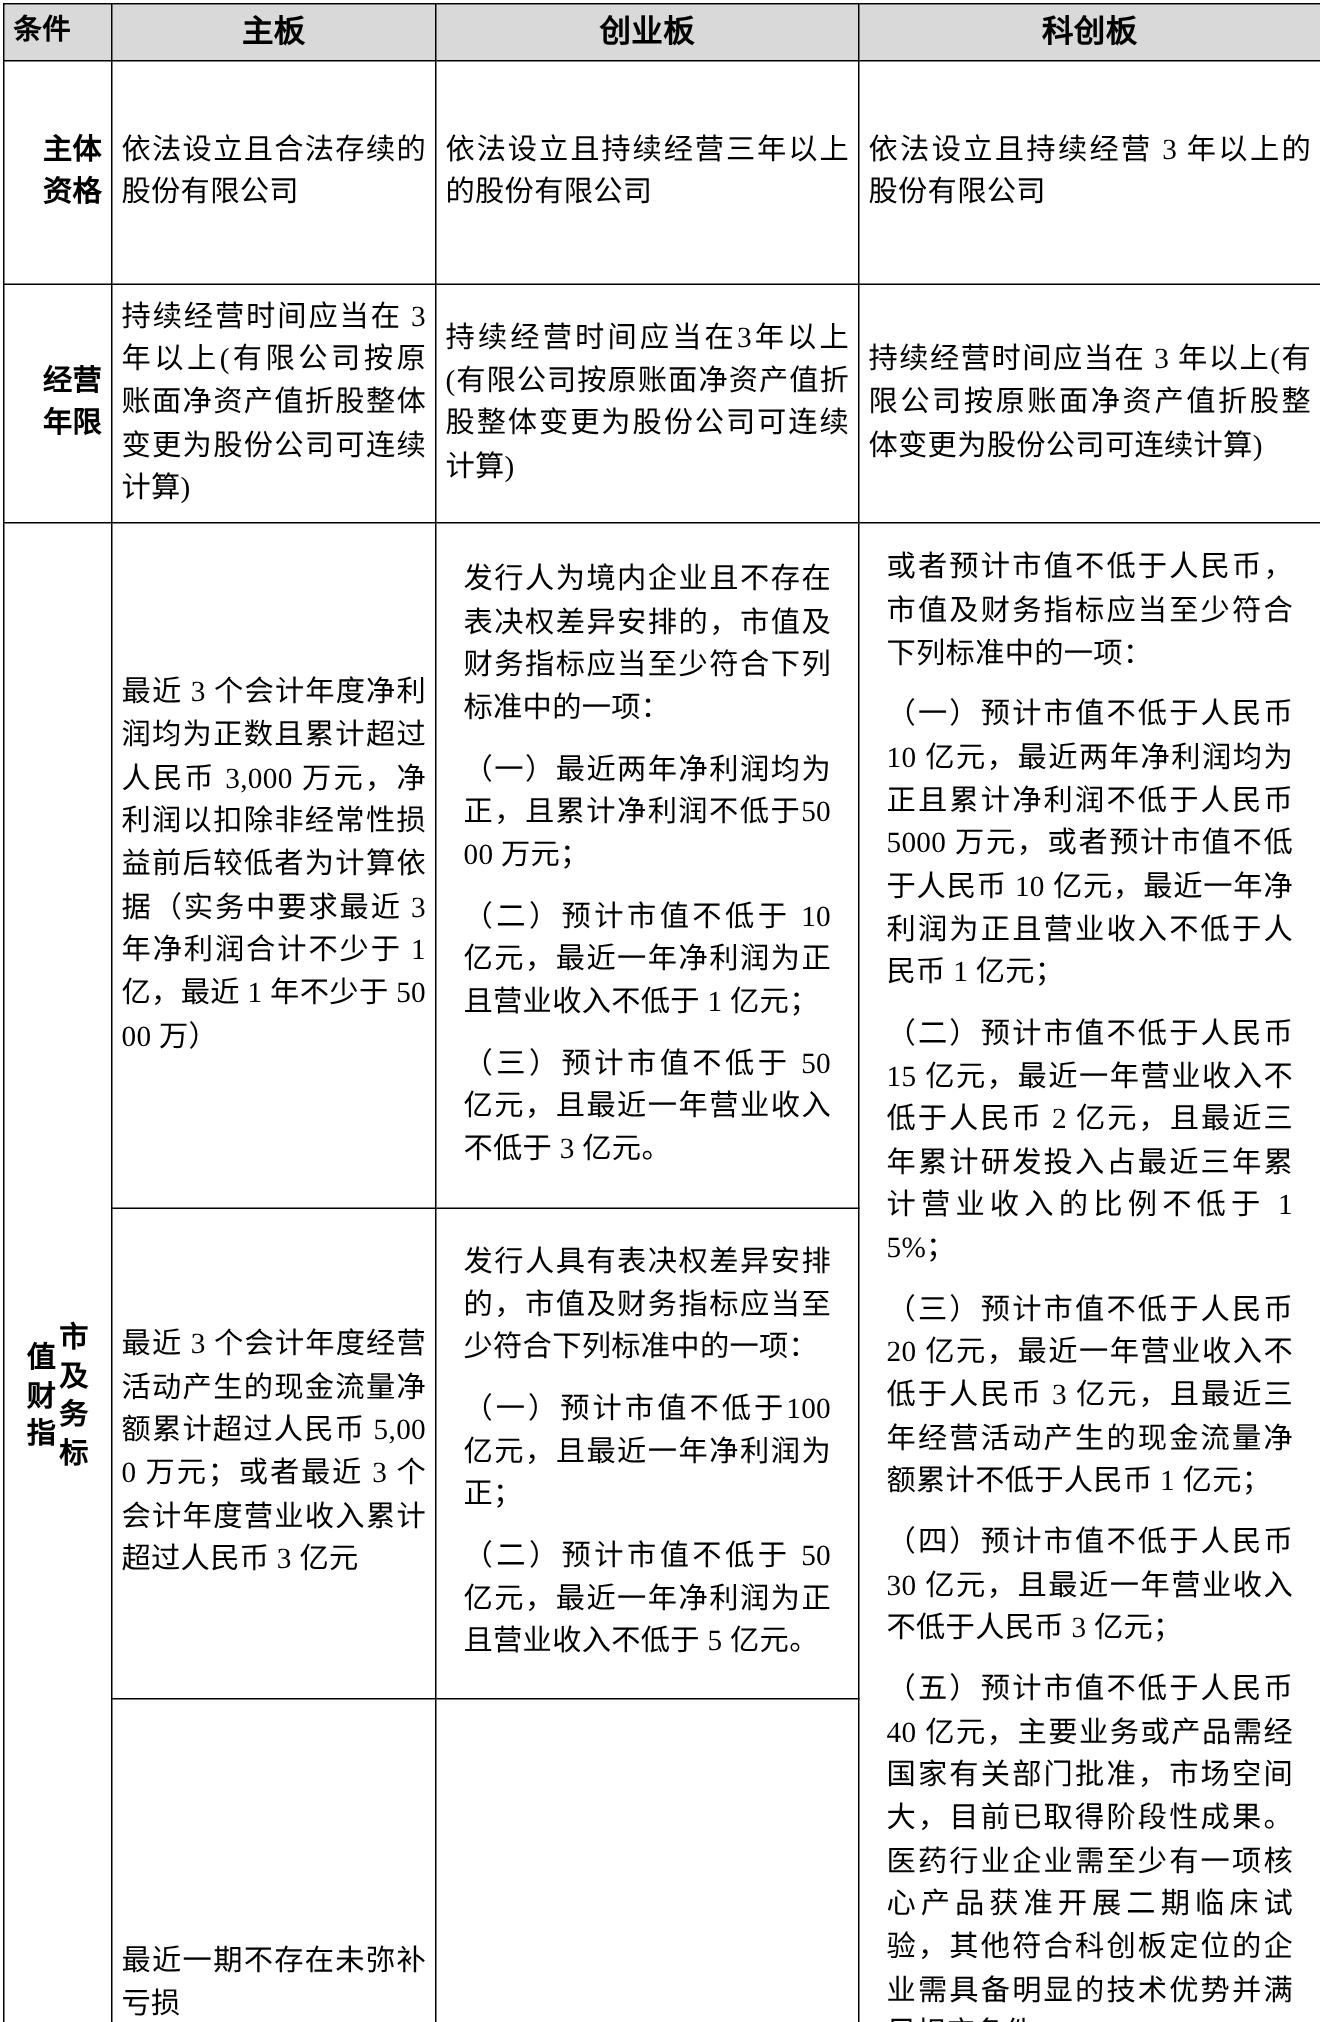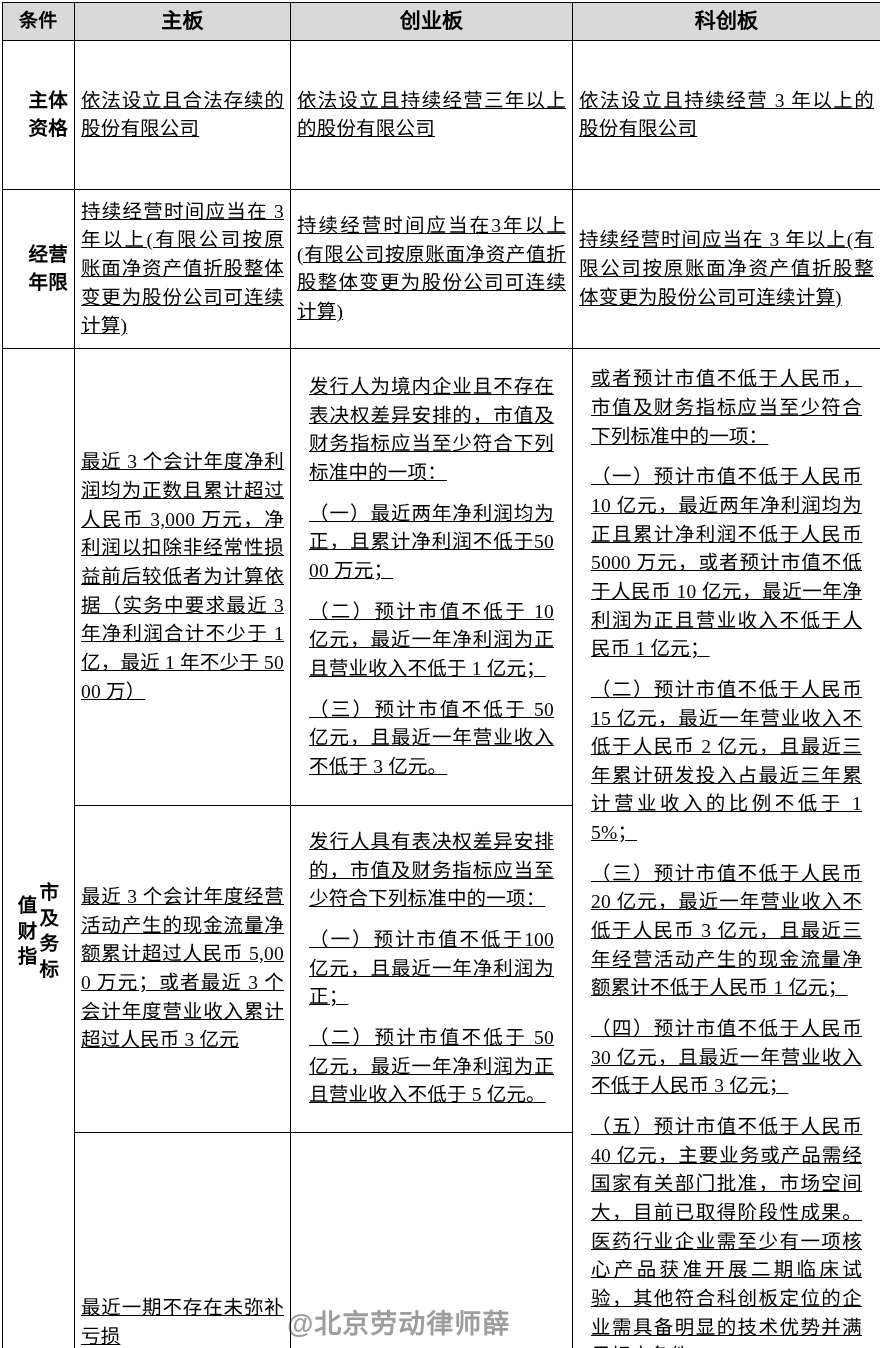--- a/index.html
+++ b/index.html
@@ -53,21 +53,21 @@
     background: #d9d9d9;
     font-weight: bold;
     text-align: center;
     font-size: 21px;
     padding: 5px 4px;
     line-height: 1.3;
   }
   tr.head td.h-label {
     font-size: 19px;
     text-align: left;
-    padding-left: 16px;
+    padding-left: 6px;
   }
 
   
   td.rowlabel {
     background: #d9d9d9;
     font-weight: bold;
     text-align: right;
     font-size: 20px;
     line-height: 1.38;
     padding: 4px 2px;
@@ -94,21 +94,20 @@
     display: flex;
     flex-direction: column;
     align-items: center;
     line-height: 1.32;
   }
 
   
   td.body {
     text-align: justify;
     text-justify: inter-ideograph;
-    text-decoration: underline;
   }
   td.body p {
     margin: 12px;
     text-align: justify;
     text-justify: inter-ideograph;
   }
   td.body p.ind { text-indent: 0; }
 
   td.subject  { height: 140px; }
   td.years    { height: 150px; }
@@ -224,15 +223,14 @@
       </tr>
 
       <tr>
         <td class="body fin-main-3">最近一期不存在未弥补亏损</td>
         <td class="body fin-main-3"></td>
       </tr>
 
     </tbody>
   </table>
 
-  <div class="watermark">@北京劳动律师薛</div>
 
 </div>
 
 </body></html>

